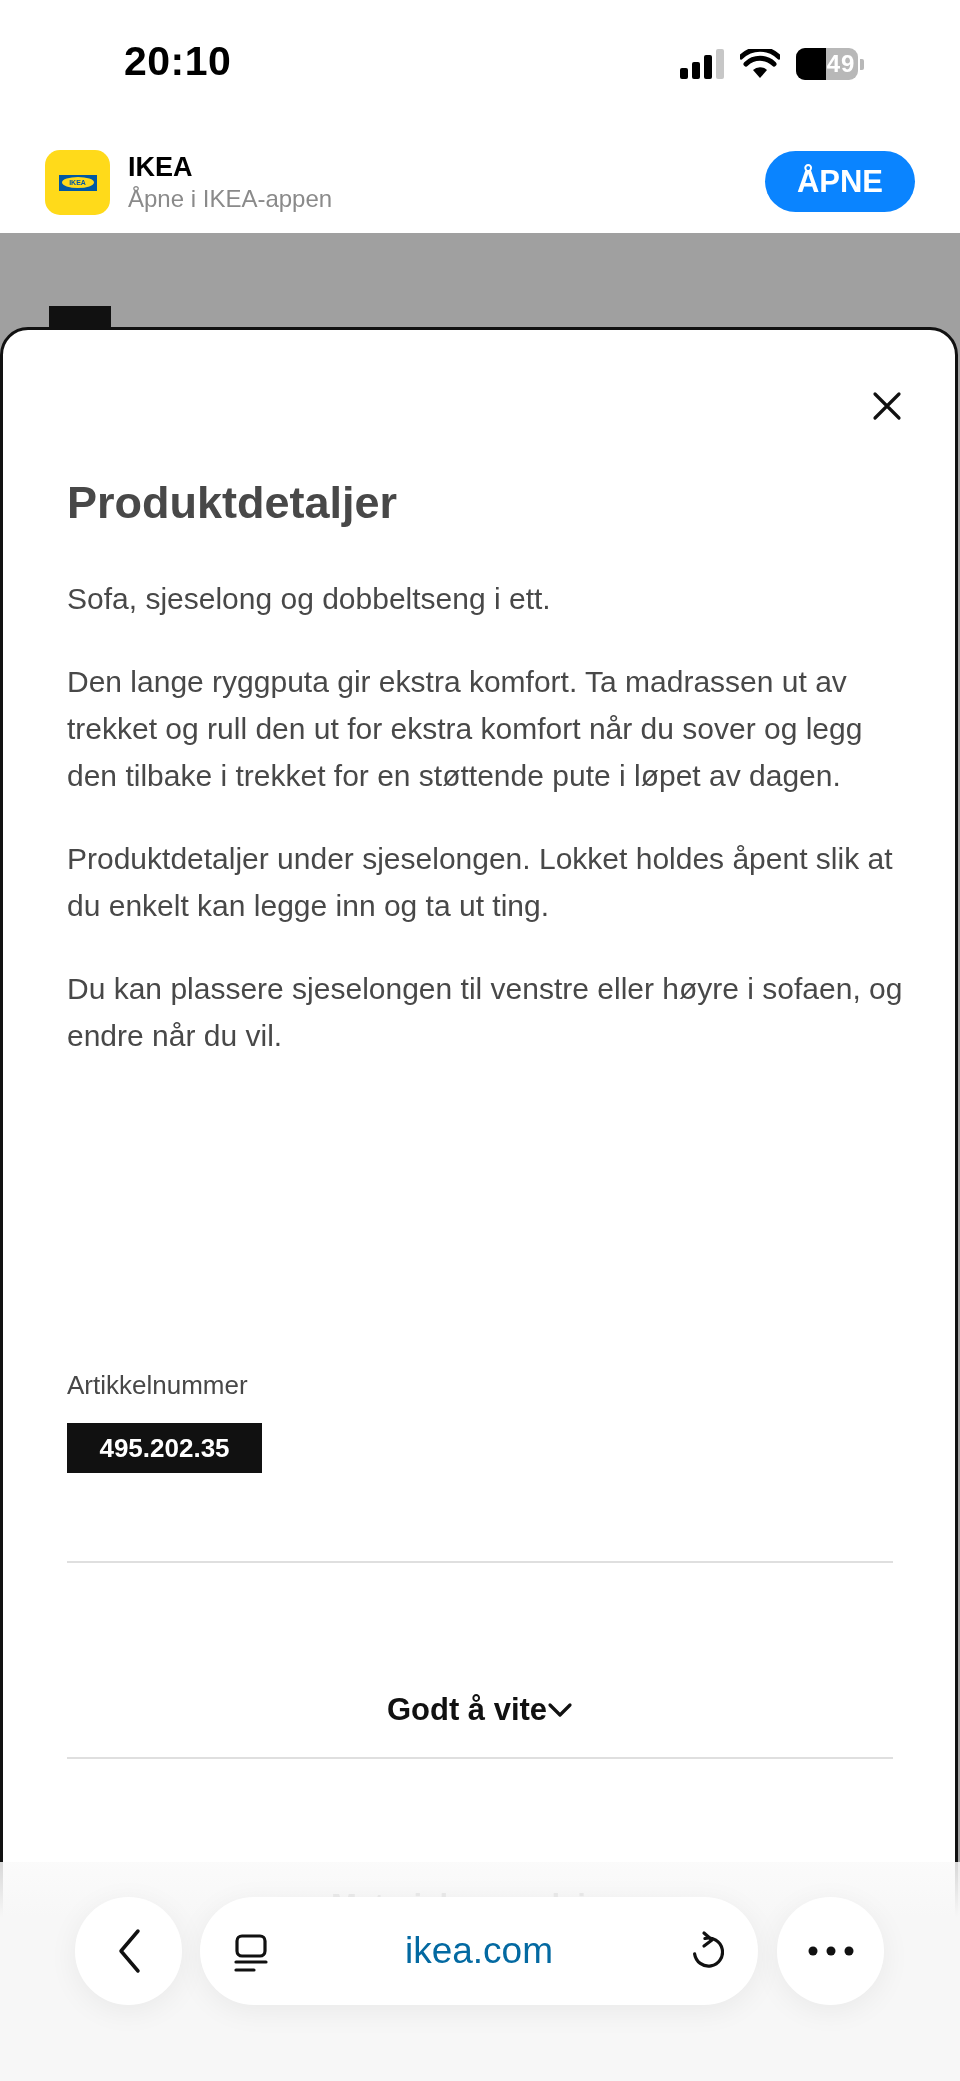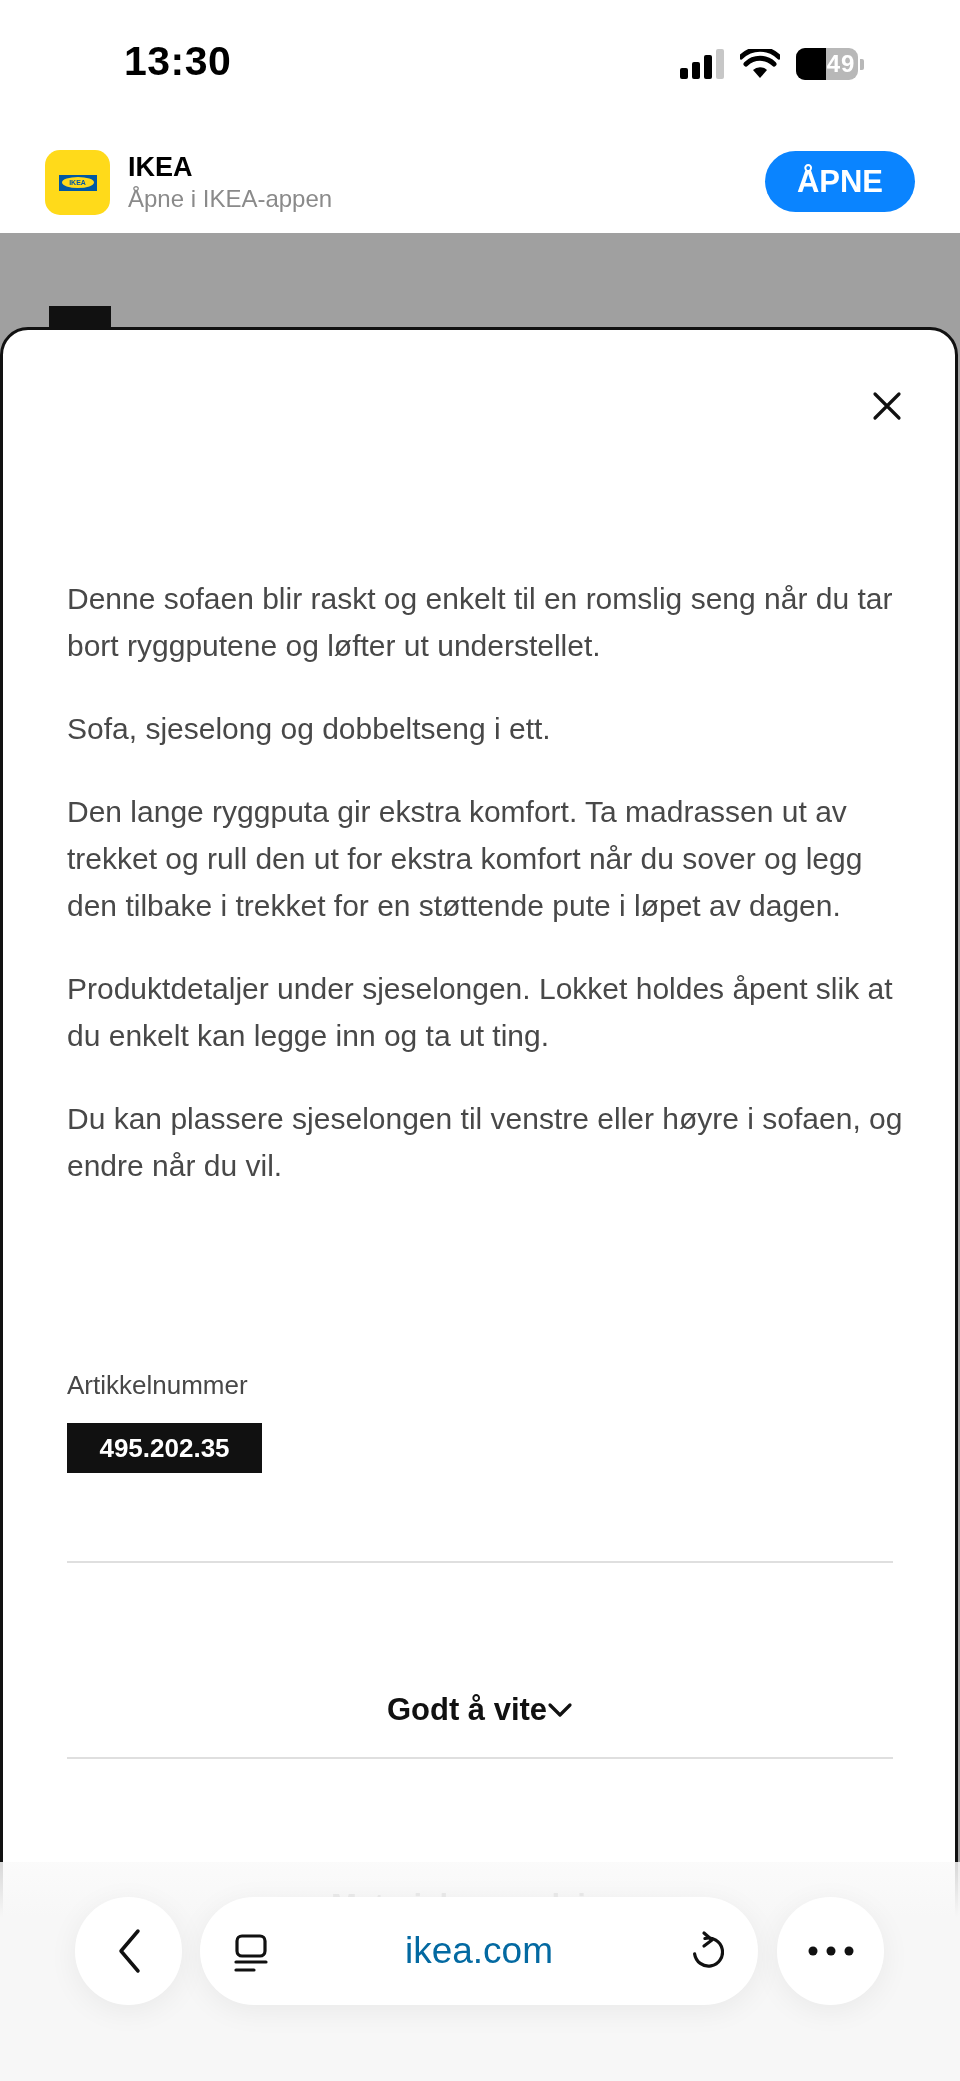--- a/index.html
+++ b/index.html
@@ -48,21 +48,21 @@
   .tb-circle { position: absolute; top: 1897px; width: 107px; height: 108px; border-radius: 54px; background: #fff; box-shadow: 0 6px 30px rgba(0,0,0,0.06); display: flex; align-items: center; justify-content: center; border: none; }
   .tb-url { position: absolute; left: 200px; top: 1897px; width: 558px; height: 108px; border-radius: 54px; background: #fff; box-shadow: 0 6px 30px rgba(0,0,0,0.06); }
   .tb-url .url-text { position: absolute; left: 0; right: 0; top: 0; bottom: 0; display: flex; align-items: center; justify-content: center; font-size: 37px; color: #0369a1; }
   .tb-url .reader { position: absolute; left: 34px; top: 36px; }
   .tb-url .reload { position: absolute; right: 34px; top: 33px; }
 </style>
 </head>
 <body>
 
 <div class="status-bar">
-  <div class="status-time">13:30</div>
+  <div class="status-time">20:10</div>
   <div class="status-icons">
     <div class="signal">
       <span style="height:11px"></span>
         <span style="height:17px"></span>
         <span style="height:24px"></span>
         <span class="off" style="height:30px"></span>
     </div>
     <svg width="40" height="30" viewBox="0 0 40 30">
       <path d="M20 29 L13 21 A10 10 0 0 1 27 21 Z" fill="#000"></path>
       <path d="M6 15 A20 20 0 0 1 34 15" stroke="#000" stroke-width="5" fill="none" stroke-linecap="round"></path>
@@ -92,23 +92,23 @@
 <div class="bg-page">
   <div class="bg-badge">10</div>
 </div>
 
 <div class="modal">
   <button class="close-btn">
     <svg width="30" height="30" viewBox="0 0 30 30">
       <path d="M3 3 L27 27 M27 3 L3 27" stroke="#111" stroke-width="3.2" stroke-linecap="round"></path>
     </svg>
   </button>
+  <h1 class="modal-title">Produktdetaljer</h1>
 
   <div class="desc">
-    <p>Denne sofaen blir raskt og enkelt til en romslig seng når du tar bort ryggputene og løfter ut understellet.</p>
     <p>Sofa, sjeselong og dobbeltseng i ett.</p>
     <p>Den lange ryggputa gir ekstra komfort. Ta madrassen ut av trekket og rull den ut for ekstra komfort når du sover og legg den tilbake i trekket for en støttende pute i løpet av dagen.</p>
     <p>Produktdetaljer under sjeselongen. Lokket holdes åpent slik at du enkelt kan legge inn og ta ut ting.</p>
     <p>Du kan plassere sjeselongen til venstre eller høyre i sofaen, og endre når du vil.</p>
   </div>
 
   <div class="art-label">Artikkelnummer</div>
   <div class="art-number">495.202.35</div>
 
   <div class="divider" style="top:1231px"></div>

